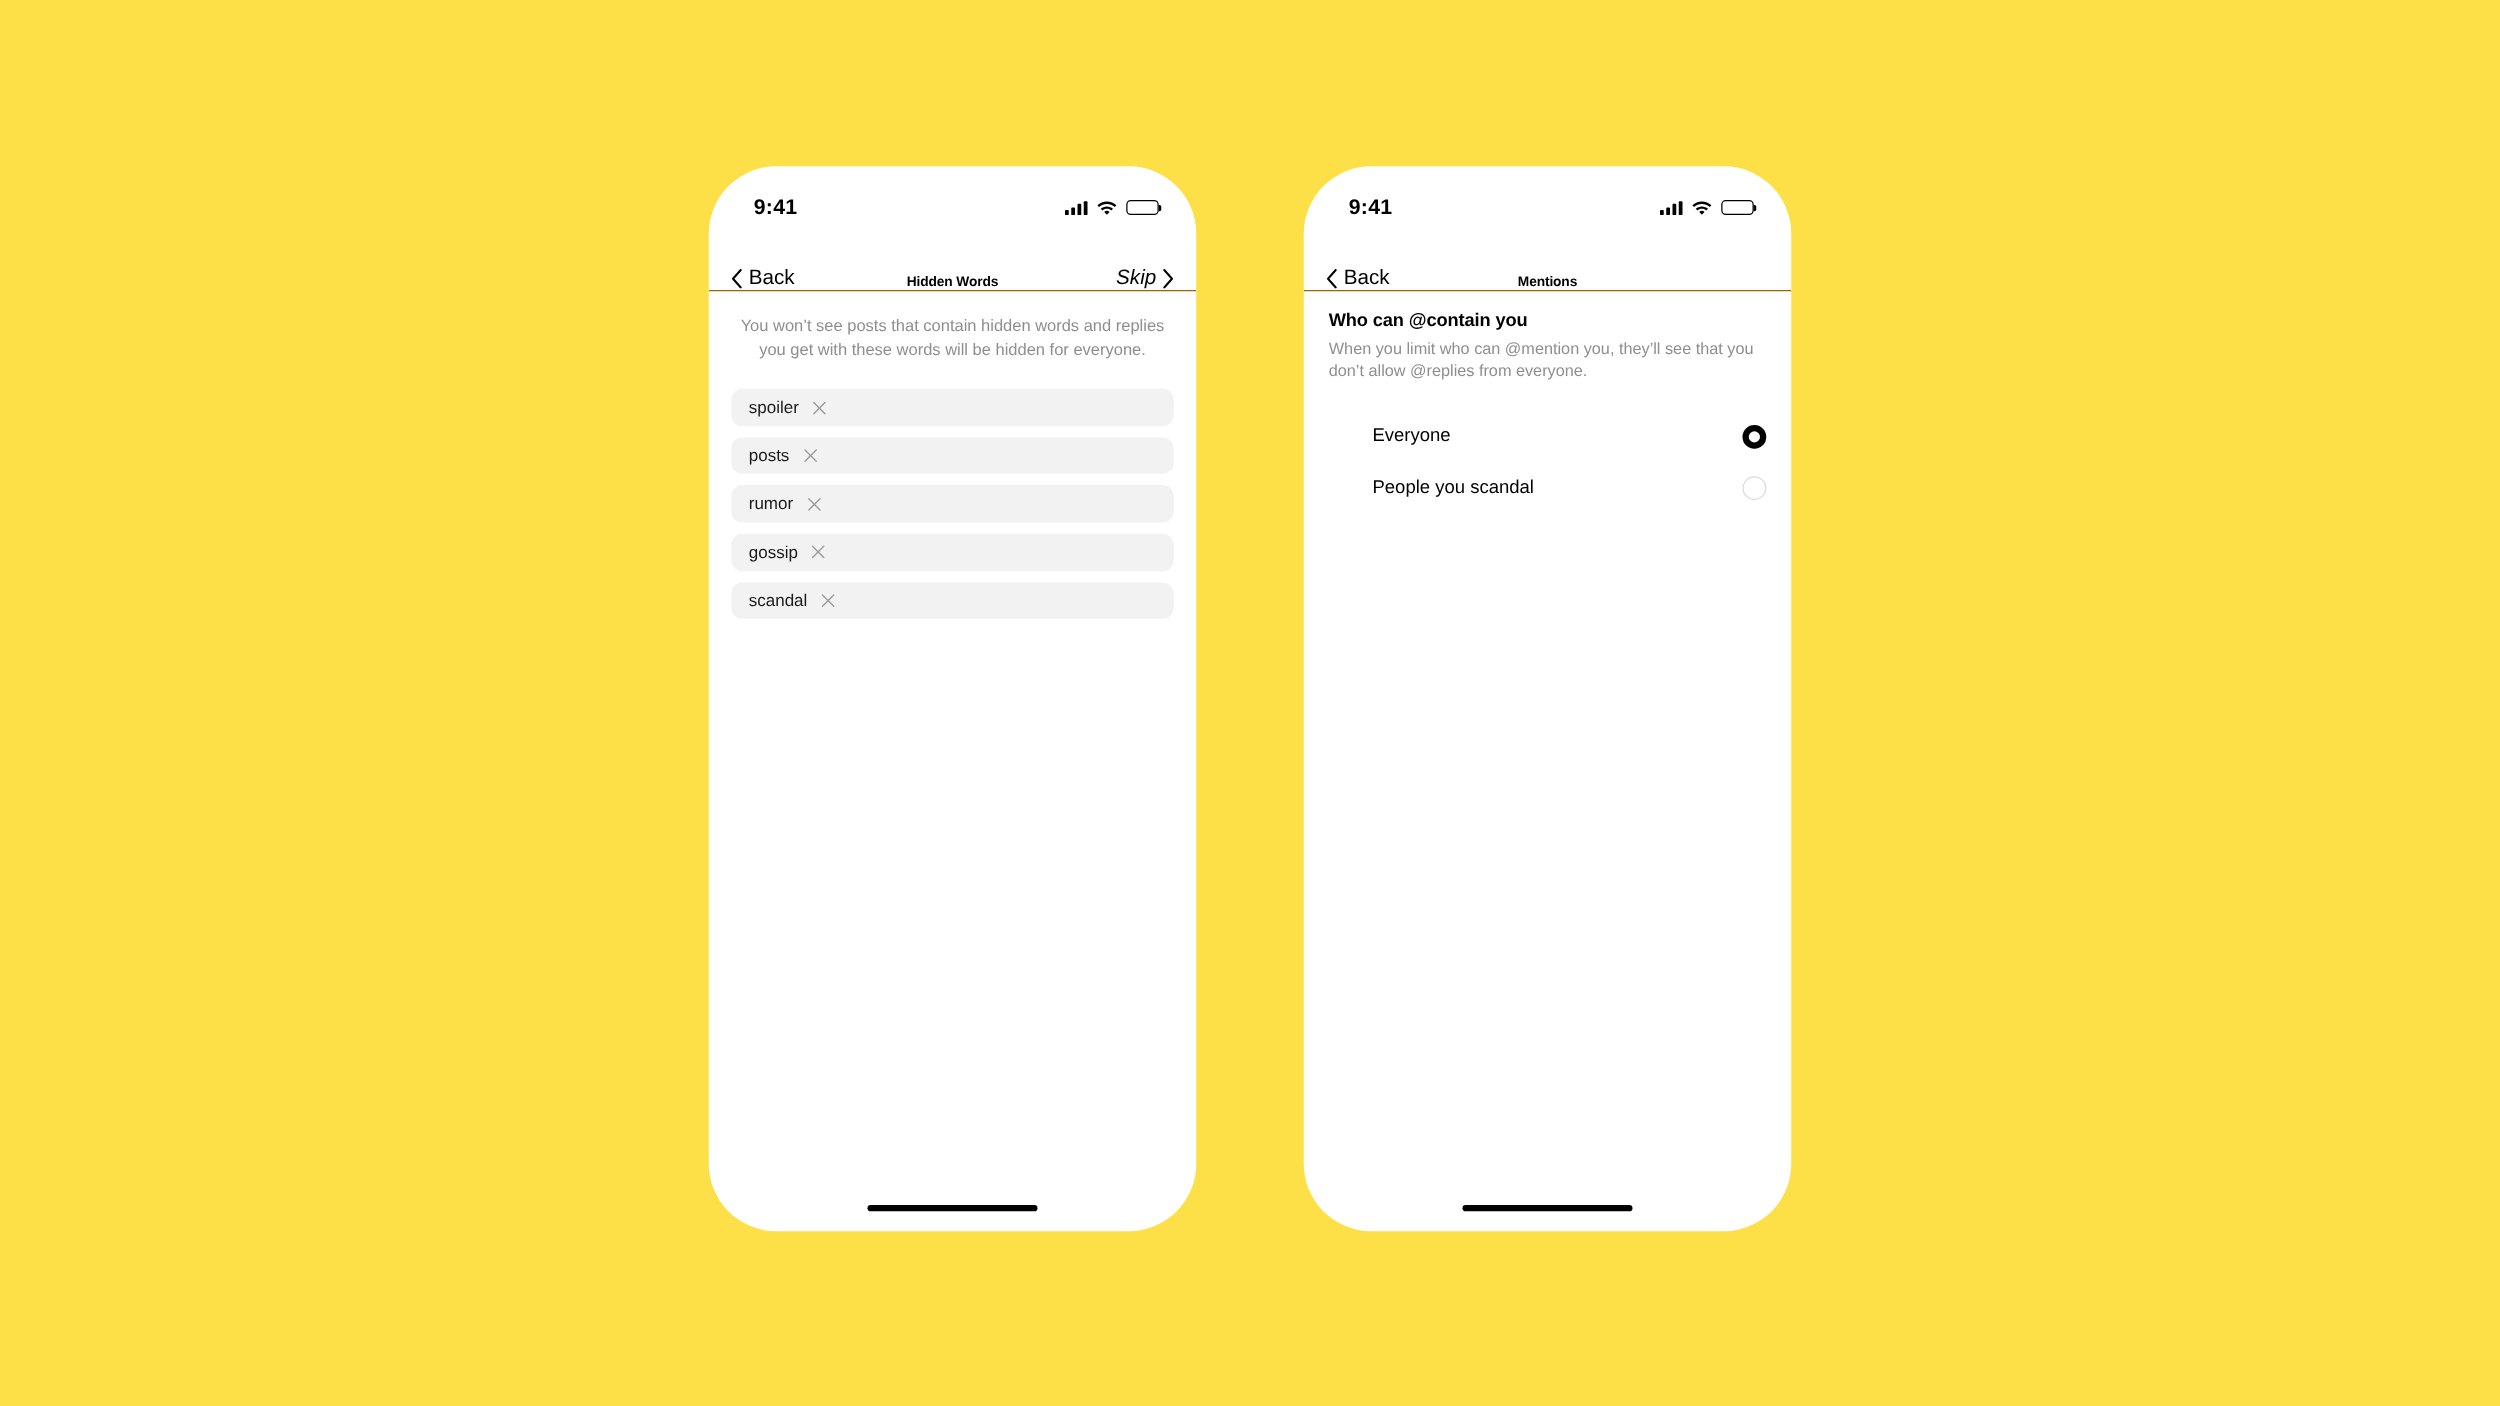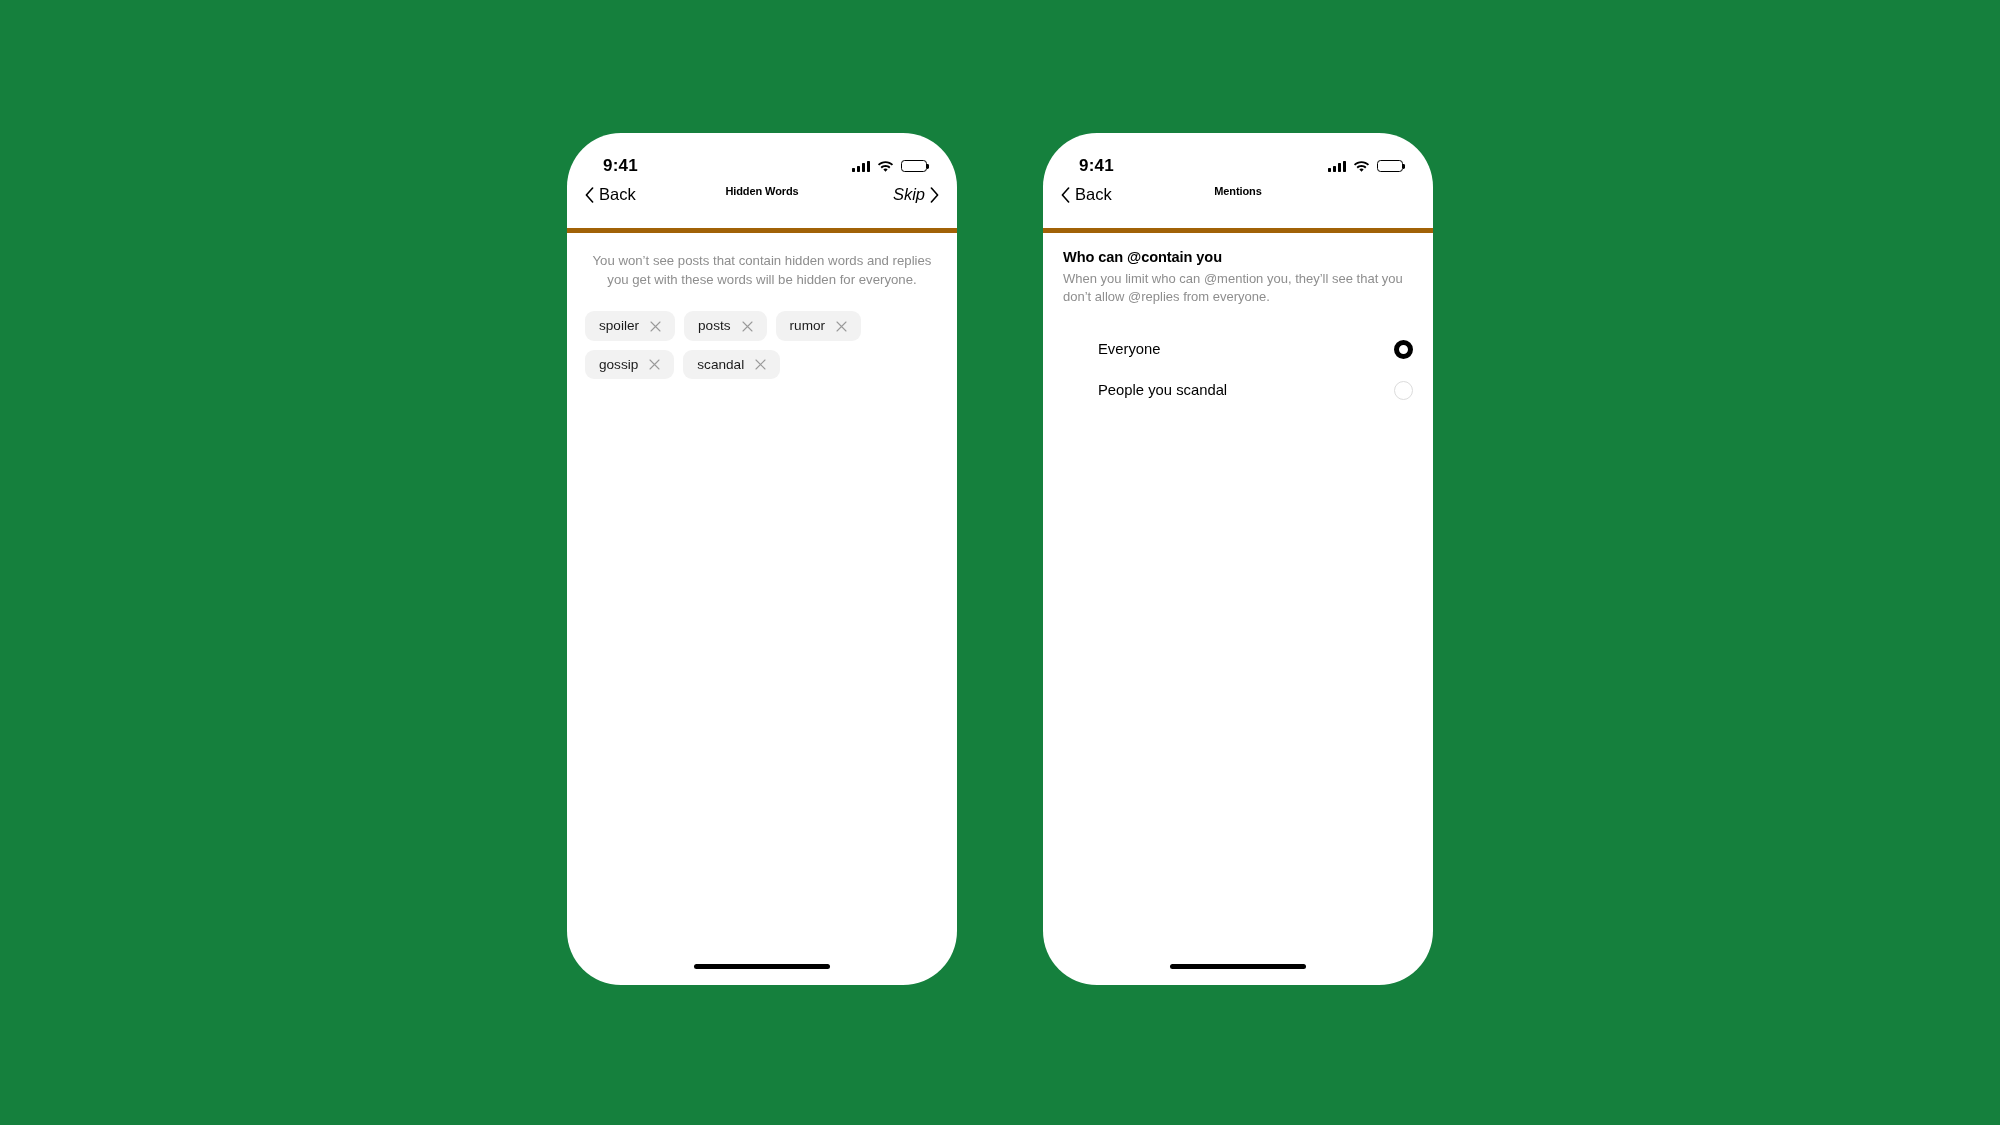--- a/index.html
+++ b/index.html
@@ -5,21 +5,21 @@
   * { margin:0; padding:0; box-sizing:border-box; }
   html, body {
     width:2000px; height:1125px;
     background:#000;
     font-family:"Liberation Sans", sans-serif;
     overflow:hidden;
   }
   .stage {
     position:relative;
     width:2000px; height:1125px;
-    background:#15803d;
+    background:#fde047;
   }
 
   
   .phone {
     position:absolute;
     width:390px; height:852px;
     background:#ffffff;
     border-radius:54px;
     overflow:hidden;
     display:flex;
@@ -77,24 +77,24 @@
     width:100%; height:100%;
     background:#000;
     border-radius:1.9px;
   }
 
   
   .nav-bar {
     flex:0 0 48px;
     height:48px;
     display:flex;
-    align-items:flex-start;
+    align-items:flex-end;
     position:relative;
     padding:0 18px;
-    border-bottom:5px solid #a16207;
+    border-bottom:1px solid #a16207;
   }
   .nav-left, .nav-right {
     display:flex;
     align-items:center;
     gap:5px;
     font-size:16.5px;
     color:#000;
     cursor:pointer;
     z-index:2;
   }
@@ -128,20 +128,21 @@
     text-align:center;
     font-size:13.2px;
     line-height:1.45;
     color:#8e8e8e;
   }
   .chips {
     display:flex;
     flex-wrap:wrap;
     gap:9px;
     padding:22px 18px 0 18px;
+    flex-direction:column;
   }
   .chip {
     display:inline-flex;
     align-items:center;
     gap:11px;
     background:#f2f2f2;
     border-radius:9px;
     padding:8px 14px;
     font-size:13.6px;
     color:#1a1a1a;

